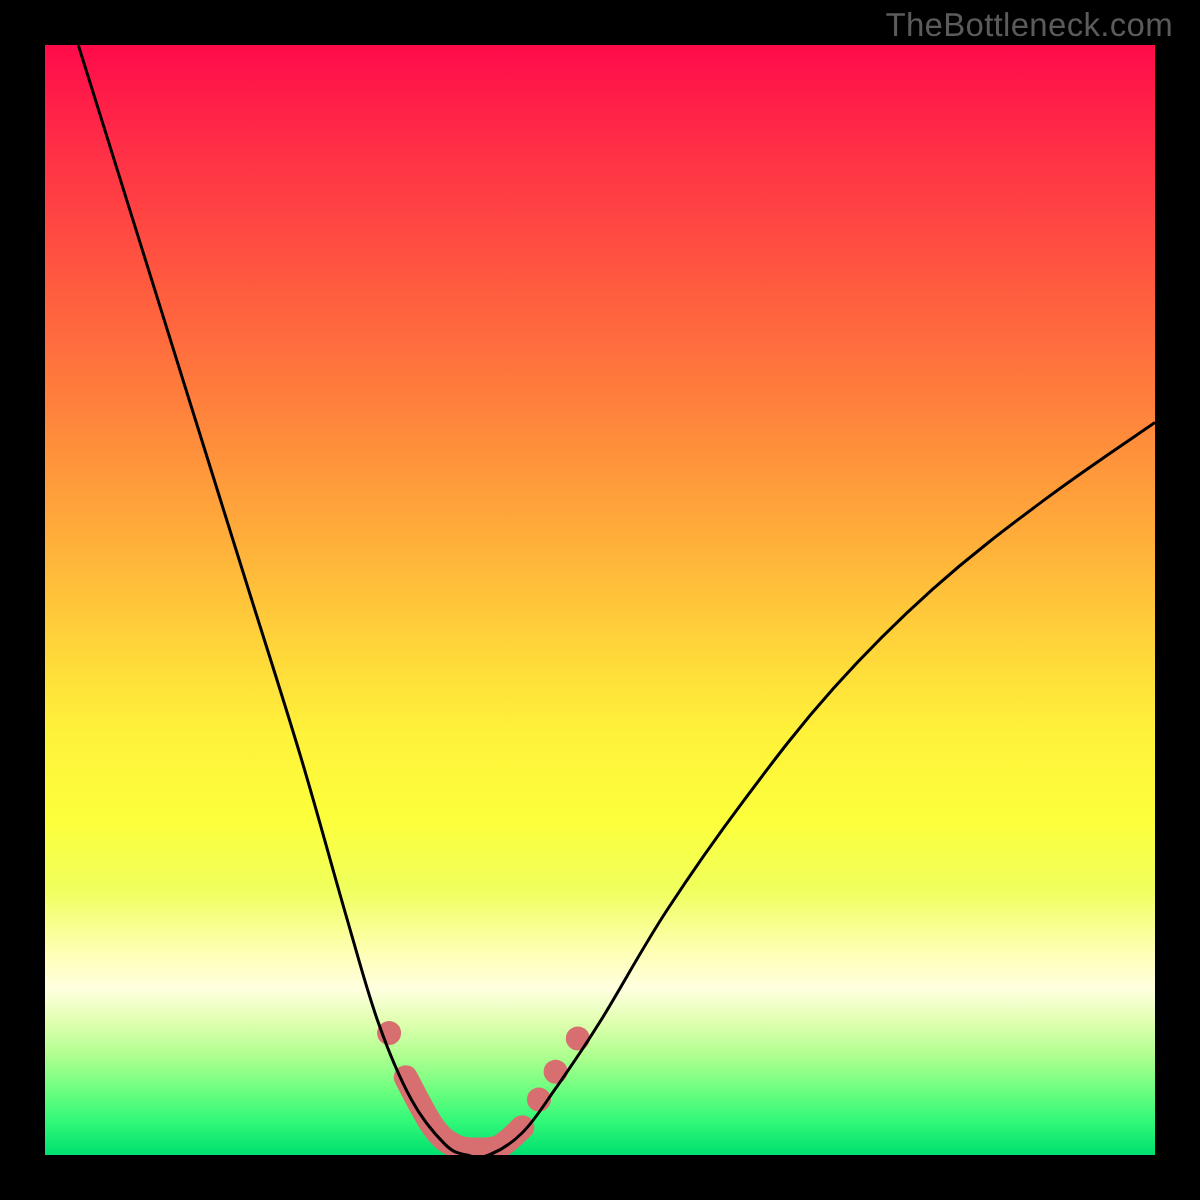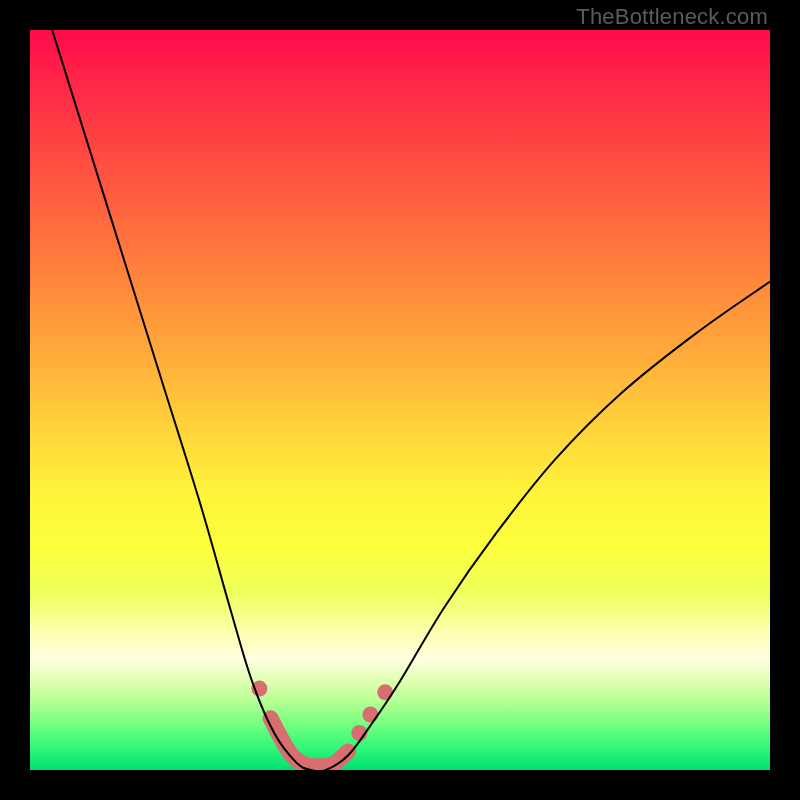--- a/index.html
+++ b/index.html
@@ -7,21 +7,21 @@
     width: 800px;
     height: 800px;
     background: #000;
     position: relative;
     font-family: Arial, sans-serif;
     overflow: hidden;
   }
   .watermark {
     position: absolute;
     top: 4px;
-    right: 32px;
+    right: 18px;
     color: #5b5b5b;
     font-size: 22px;
     font-weight: 500;
     letter-spacing: 0.2px;
     z-index: 10;
   }
   .plot-area {
     position: absolute;
     left: 30px;
     top: 30px;

